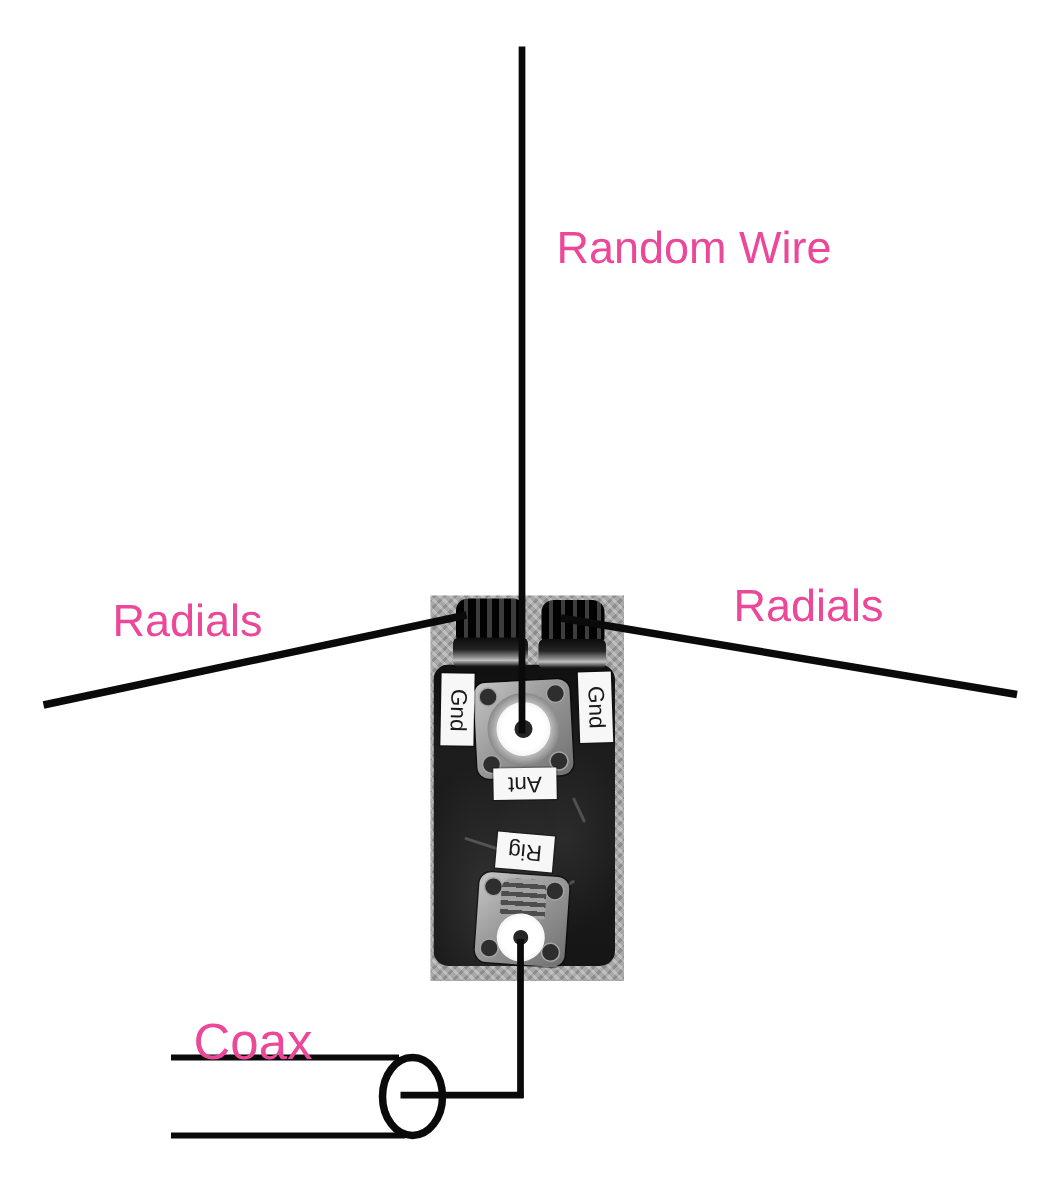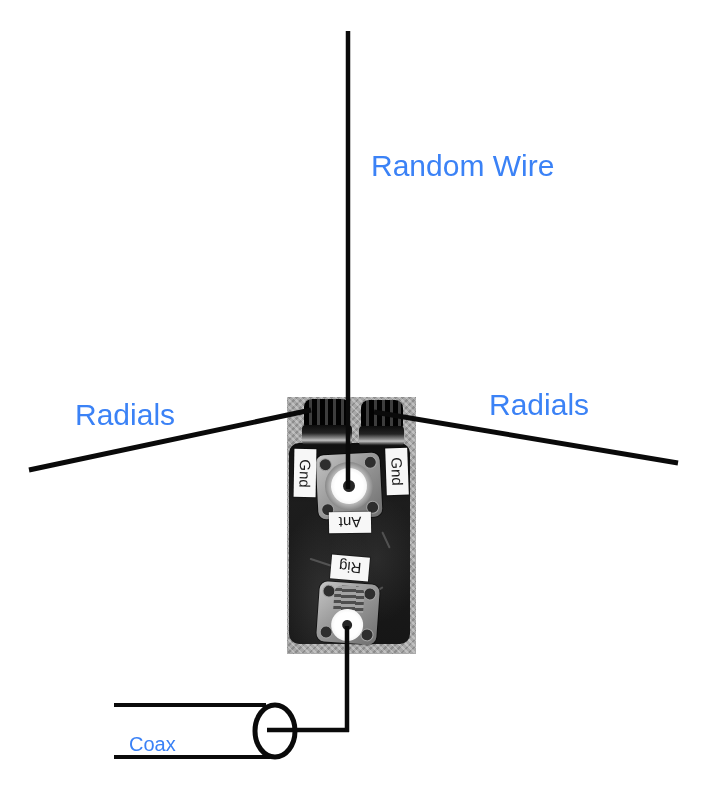--- a/index.html
+++ b/index.html
@@ -1,25 +1,25 @@
 <!DOCTYPE html>
 <html><head>
 <meta charset="utf-8">
 <style>
   html,body{margin:0;padding:0;background:#ffffff;}
   .canvas{
     position:relative;width:706px;height:790px;background:#ffffff;overflow:hidden;
     font-family:"Liberation Sans", sans-serif;color:#0d0d0d;
   }
   
-  .big-label{position:absolute;font-size:30px;line-height:30px;color:#3b82f6;white-space:nowrap;}
+  .big-label{position:absolute;font-size:30px;line-height:30px;color:#ec4899;white-space:nowrap;}
   .lbl-random-wire{left:371px;top:151px;}
   .lbl-radials-left{left:75px;top:400px;}
   .lbl-radials-right{left:489px;top:390px;}
-  .lbl-coax{left:129px;top:730px;font-size:20px;line-height:28px;}
+  .lbl-coax{left:129px;top:681px;font-size:34px;line-height:28px;}
 
   
   .photo{
     position:absolute;left:287px;top:397px;width:129px;height:257px;
     background-color:#a8a8a8;
     background-image:
       repeating-linear-gradient(45deg, rgba(255,255,255,.28) 0 2px, rgba(255,255,255,0) 2px 5px),
       repeating-linear-gradient(-45deg, rgba(0,0,0,.16) 0 2px, rgba(0,0,0,0) 2px 5px);
     z-index:1;
   }

